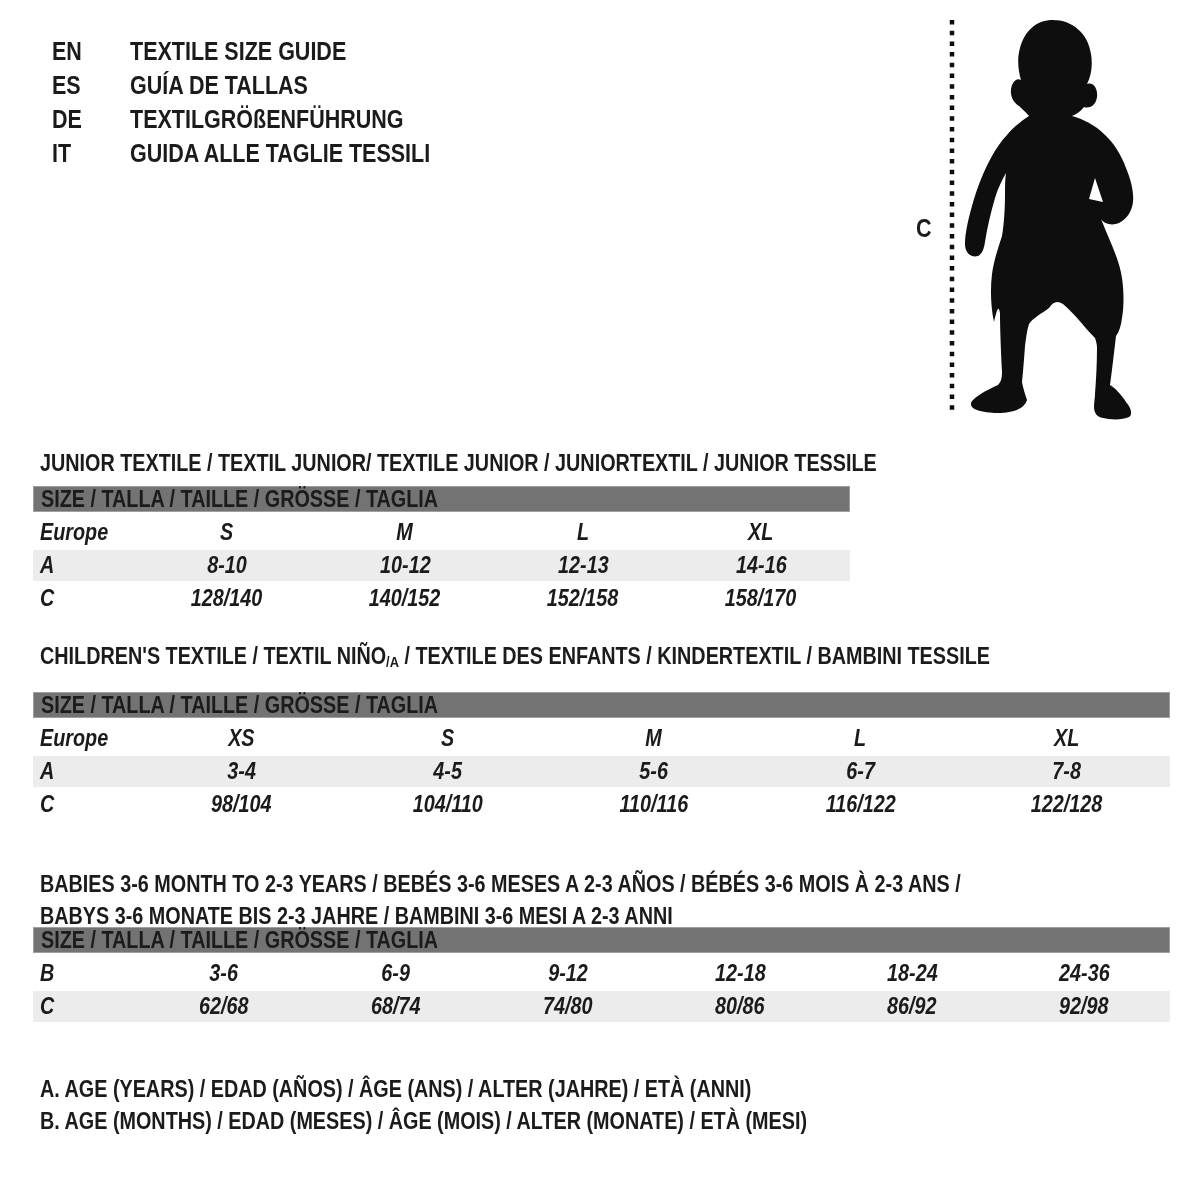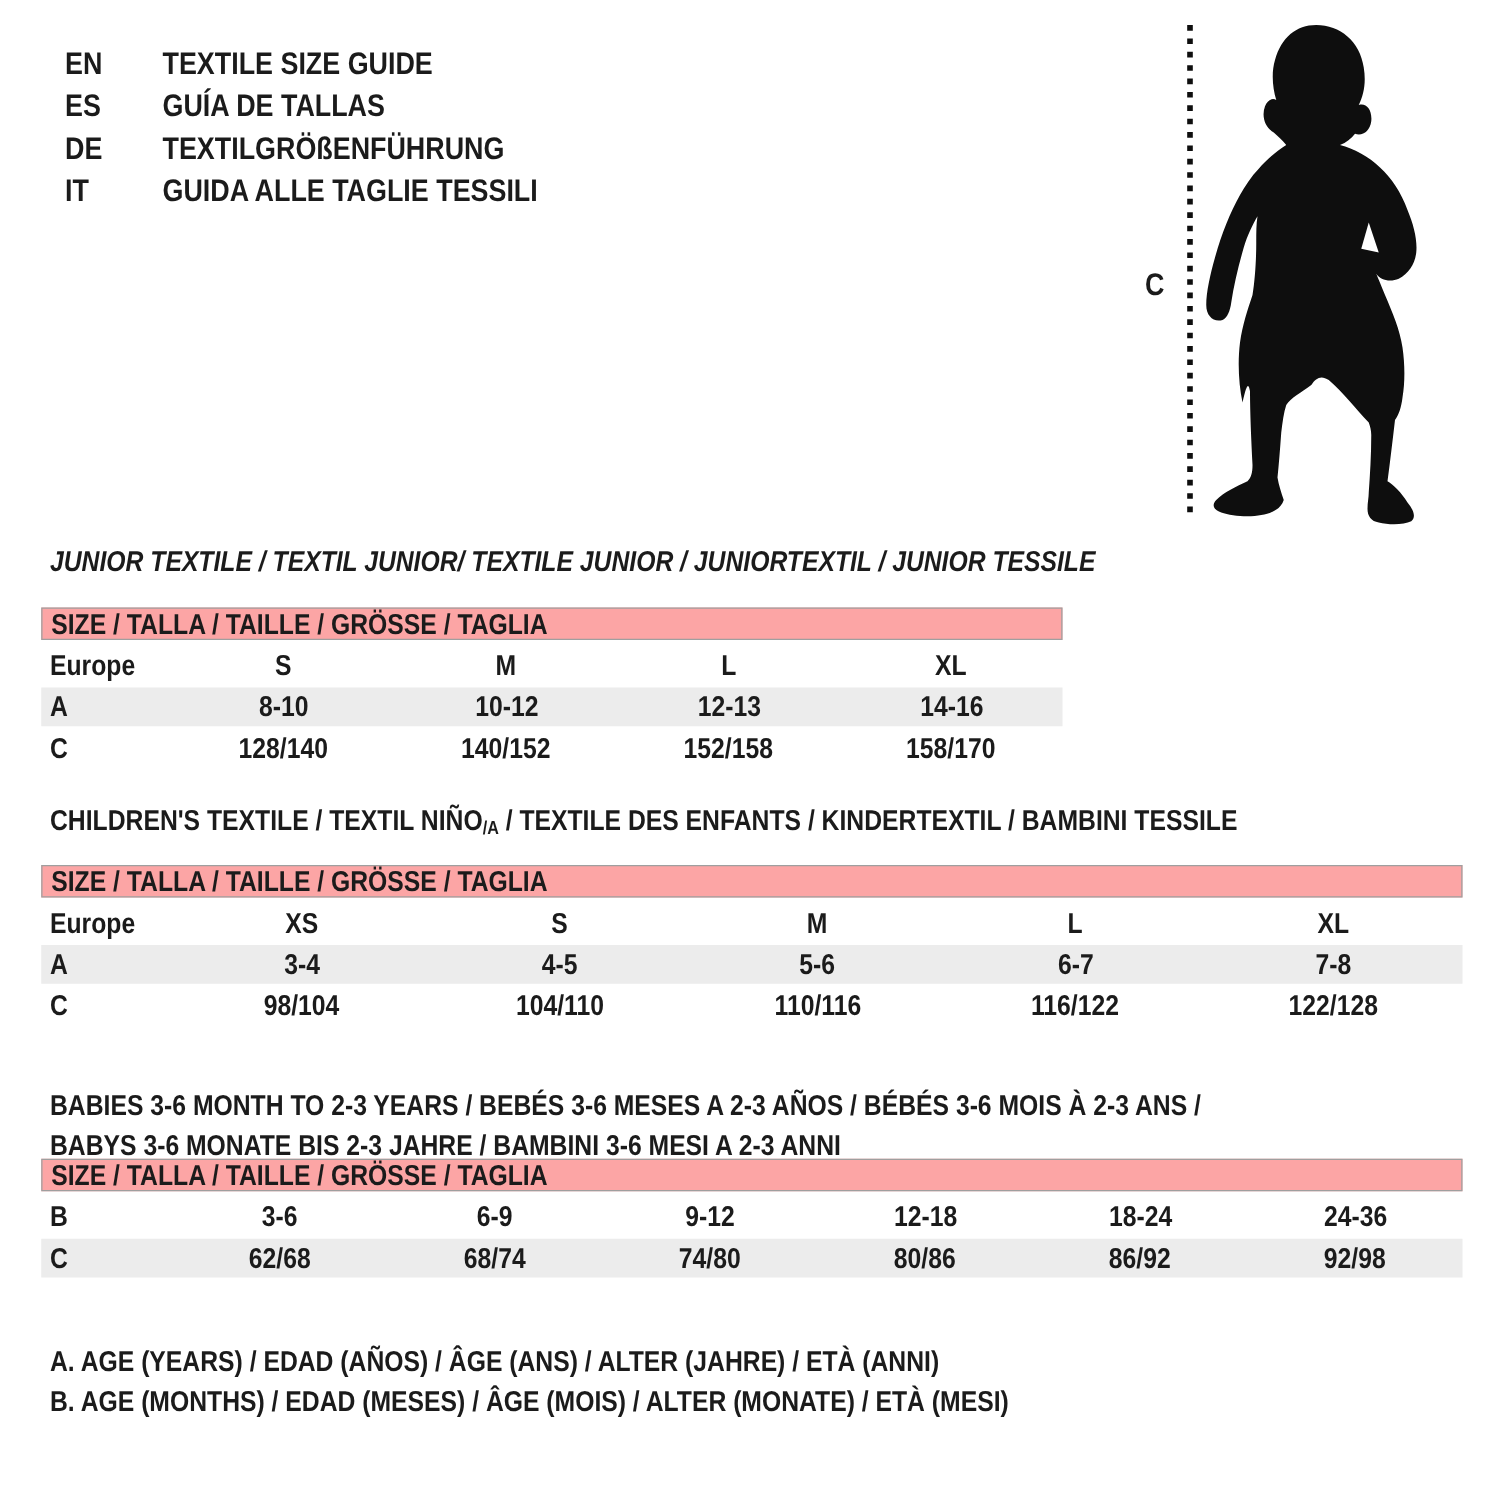--- a/index.html
+++ b/index.html
@@ -22,39 +22,39 @@
   
   .lang-block { left: 40px; top: 34px; }
   .lang-row { display: grid; grid-template-columns: 78px auto; height: 34px; align-items: center; font-size: 25px; margin-left: 12px; }
 
   
   .figure-svg { left: 905px; top: 8px; }
   .c-label { left: 916px; top: 214px; font-size: 25px; }
 
   
   .sec-title { font-size: 23px; white-space: nowrap; }
-  .junior-title   { left: 40px; top: 436px; font-style: italic; }
+  .junior-title   { left: 40px; top: 450px; }
   .children-title { left: 40px; top: 643px; }
   .babies-title   { left: 40px; top: 852px; line-height: 32px; margin-top: 16px; }
   .sub { font-size: 15px; position: relative; top: 3px; }
 
   
   .tbl { position: absolute; font-size: 23px; }
   .tbl-junior   { left: 33px; top: 486px; width: 817px; }
   .tbl-children { left: 33px; top: 692px; width: 1137px; }
   .tbl-babies   { left: 33px; top: 927px; width: 1137px; }
 
   .thead {
     height: 26px; margin-bottom: 5px;
-    background: #fca5a5;
+    background: #737373;
     border: 1px solid #9f9f9f;
     display: flex; align-items: center;
     padding-left: 7px;
   }
-  .trow { display: grid; height: 31px; margin-bottom: 2px; align-items: center; }
+  .trow { display: grid; height: 31px; margin-bottom: 2px; align-items: center; font-style: italic; }
   .cols4 .trow { grid-template-columns: 105px repeat(4, 1fr); }
   .cols5 .trow { grid-template-columns: 105px repeat(5, 1fr); }
   .cols6 .trow { grid-template-columns: 105px repeat(6, 1fr); }
   .trow.alt { background: #ececec; }
   .rlabel { padding-left: 7px; }
   .cell { text-align: center; }
 
   
   .legend { left: 40px; top: 1073px; font-size: 23px; line-height: 32px; }
 </style>

